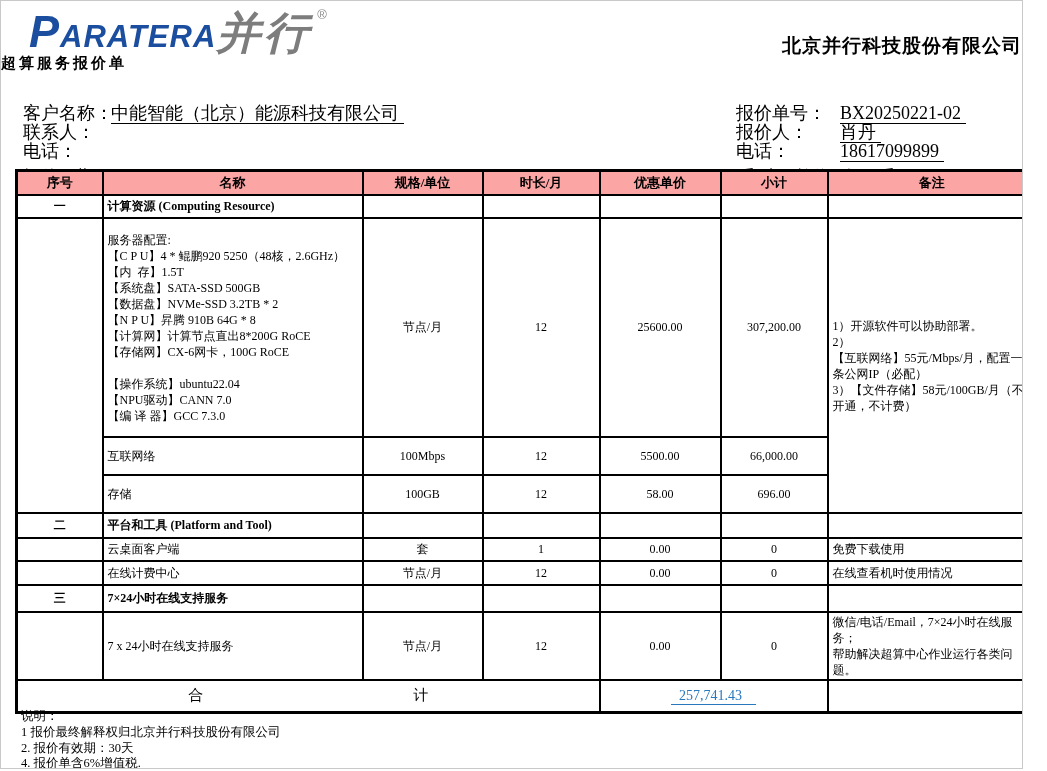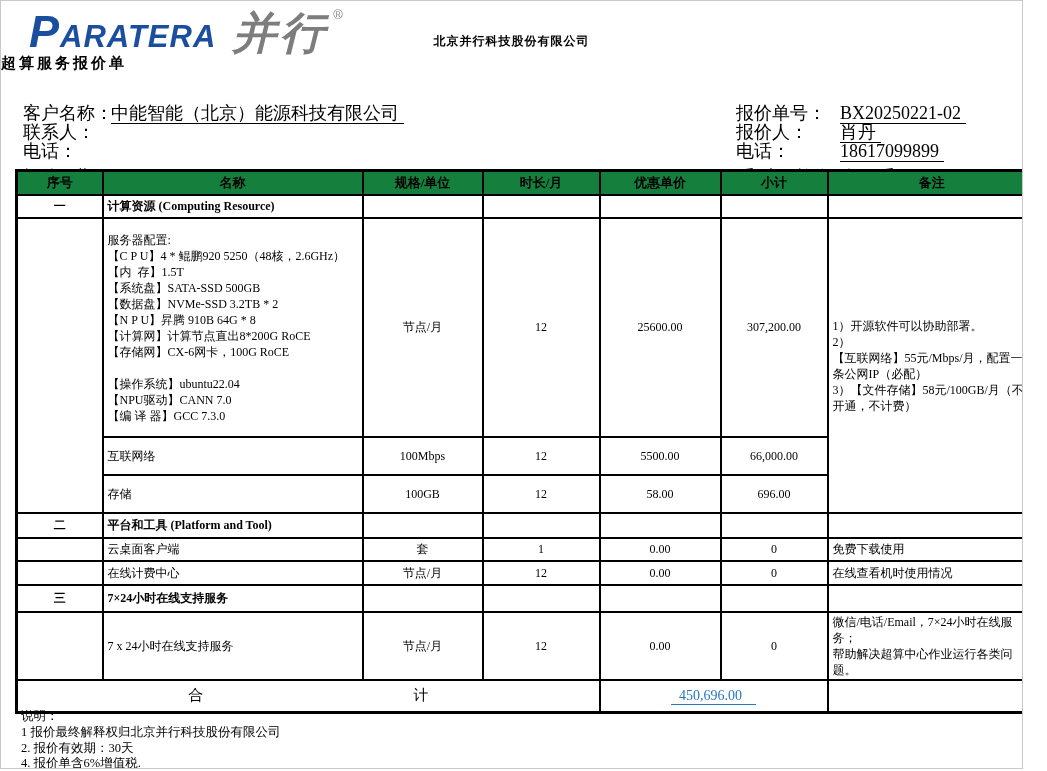--- a/index.html
+++ b/index.html
@@ -19,46 +19,46 @@
   .logo { position: absolute; left: 28px; top: 6px; display: flex; align-items: flex-start; }
   .logo-latin {
     font-family: "Liberation Sans", sans-serif;
     font-weight: bold; font-style: italic;
     color: #1b4e9e; font-size: 31px; line-height: 50px; letter-spacing: 1px;
   }
   .logo-latin::first-letter { font-size: 45px; }
   .logo-cn {
     font-family: "Liberation Sans", sans-serif;
     font-weight: bold; font-style: italic;
-    color: #7d7d7d; font-size: 44px; line-height: 52px; margin-left: 16px; letter-spacing: 4px;
+    color: #7d7d7d; font-size: 44px; line-height: 52px; letter-spacing: 4px;
   }
   .logo-reg { font-family: "Liberation Sans", sans-serif; color: #8a8a8a; font-size: 13px; margin-left: 5px; line-height: 16px; }
 
   
-  .title   { position: absolute; left: 0; top: 32px; width: 100%; text-align: center; font-weight: bold; font-size: 12px; letter-spacing: 1px; }
+  .title   { position: absolute; left: 0; top: 32px; width: 100%; text-align: right; font-weight: bold; font-size: 19px; letter-spacing: 1px; }
   .subtitle{ position: absolute; left: 0; top: 53px; width: 100%; text-align: left; font-weight: bold; font-size: 15px; letter-spacing: 3px; }
 
   
   .info { position: absolute; font-size: 18px; margin-top: 21px; }
   .info-left  { left: 22px;  top: 82px; }
   .info-right { left: 735px; top: 82px; }
   .info .row { height: 19px; line-height: 19px; white-space: nowrap; }
   .info .gap { margin-top: 7px; }
   .ilabel { display: inline-block; width: 88px; }
   .ilabel.wide { width: 104px; }
   .uval { display: inline-block; border-bottom: 1px solid #000; padding-right: 5px; min-height: 16px; }
 
   
   table.quote {
     position: absolute; left: 14px; top: 168px;
     width: 1020px; border-collapse: collapse; table-layout: fixed;
     border: 3px solid #000;
   }
   .quote td, .quote th { border: 2px solid #000; font-size: 12px; padding: 1px 4px; vertical-align: middle; overflow: hidden; }
-  .quote th { background: #15803d; font-size: 13px; font-weight: bold; text-align: center; padding: 2px 2px; }
+  .quote th { background: #fca5a5; font-size: 13px; font-weight: bold; text-align: center; padding: 2px 2px; }
   .c { text-align: center; }
   .pre { white-space: pre-wrap; line-height: 16px; }
   .num { text-align: center; font-weight: bold; font-size: 14px; }
   .secname { font-weight: bold; font-size: 13px; }
   .total-label-wrap { display: flex; justify-content: space-between; width: 240px; margin: 0 auto; font-size: 15px; }
   .total-amount { color: #2878be; font-size: 14px; border-bottom: 1px solid #2878be; padding: 0 14px 1px 8px; }
 
   
   .notes { position: absolute; left: 20px; top: 708px; font-size: 12.5px; line-height: 15.8px; }
 </style>
@@ -229,21 +229,21 @@
     </tr>
 
     <tr style="height:32px">
       <td colspan="4">
         <div class="total-label-wrap">
           <span>合</span>
           <span>计</span>
         </div>
       </td>
       <td colspan="2" class="c">
-        <span class="total-amount">450,696.00</span>
+        <span class="total-amount">257,741.43</span>
       </td>
       <td></td>
     </tr>
   </tbody>
     </table>
 
   <div class="notes">
     <div>说明：</div>
     <div>1 报价最终解释权归北京并行科技股份有限公司</div>
     <div>2. 报价有效期：30天</div>

